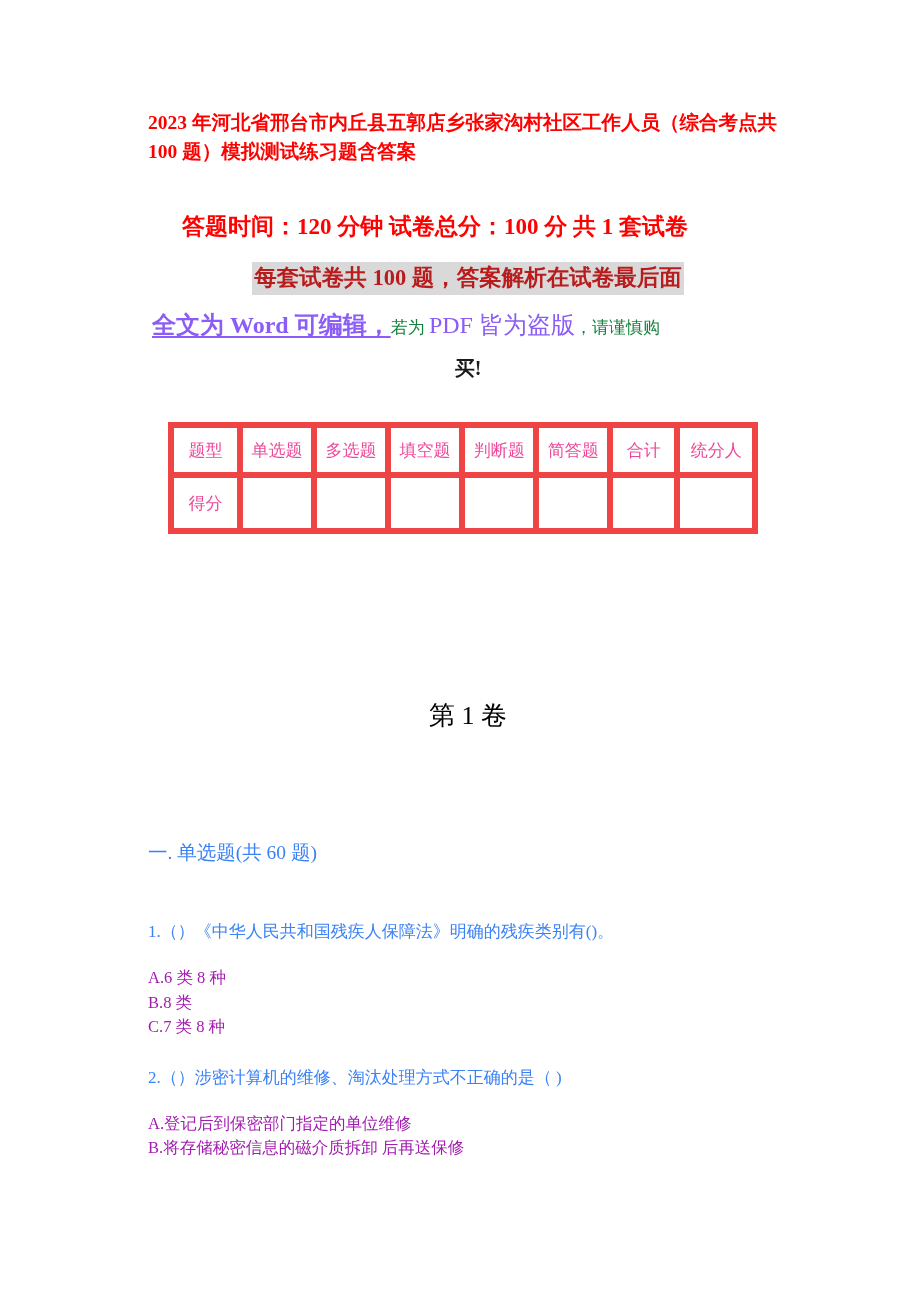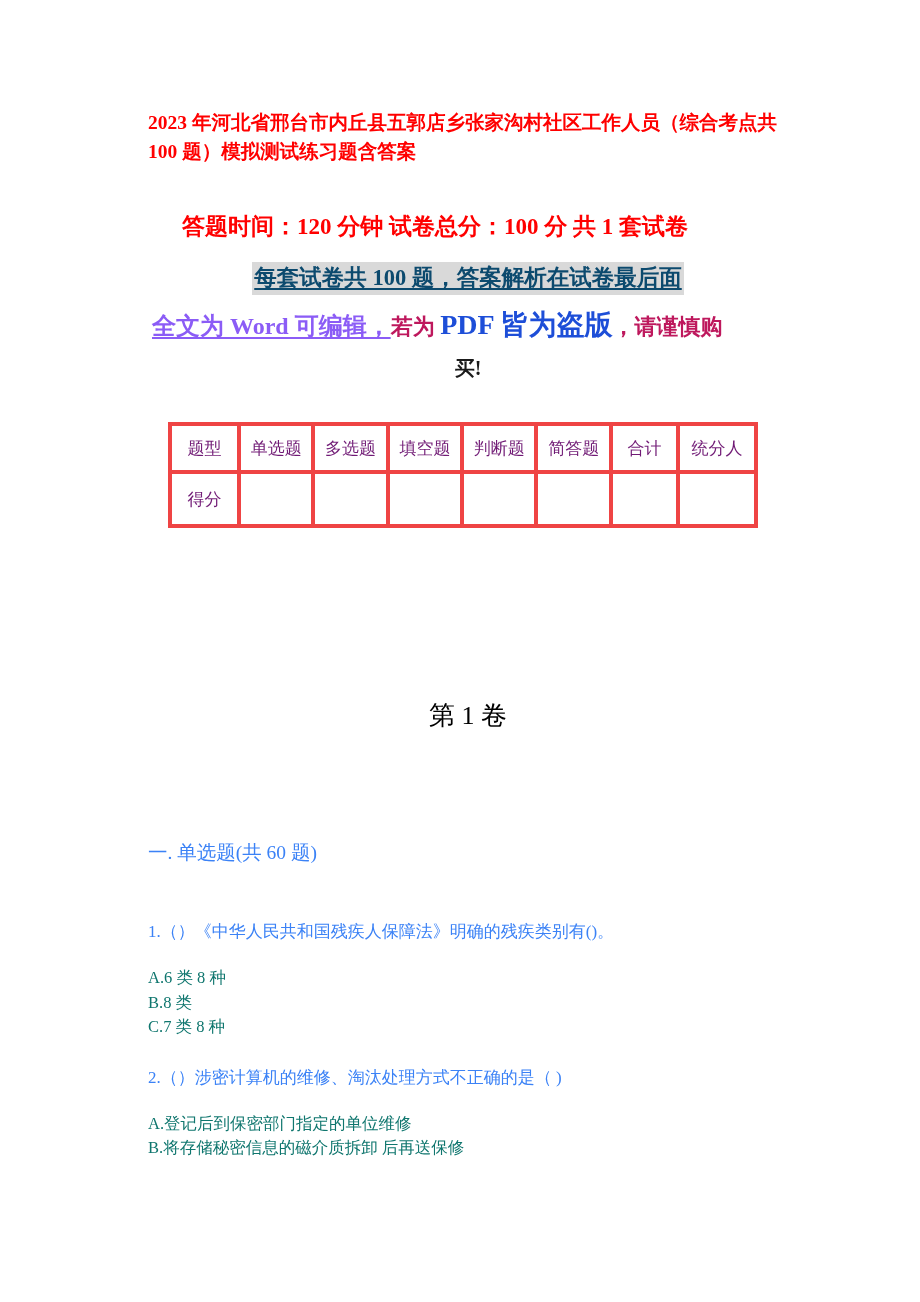--- a/index.html
+++ b/index.html
@@ -54,25 +54,24 @@
   .info-line2-wrap {
     position: absolute;
     left: 148px;
     top: 262px;
     width: 640px;
     text-align: center;
   }
   .info-line2 {
     display: inline-block;
     background: #d9d9d9;
-    color: #0c4a6e;
+    color: #b91c1c;
     font-weight: bold;
     font-size: 22.5px;
     line-height: 30px;
-    text-decoration: underline;
     text-underline-offset: 3px;
     padding: 1px 2px 2px 2px;
     white-space: nowrap;
   }
   .info-line3 {
     position: absolute;
     left: 152px;
     top: 307px;
     width: 640px;
     font-size: 24px;
@@ -80,28 +79,28 @@
     font-weight: bold;
     text-align: left;
   }
   .seg-red-underline {
     color: #8b5cf6;
     text-decoration: underline;
     text-underline-offset: 3px;
     font-weight: bold;
   }
   .seg-dark {
-    color: #be185d;
-    font-size: 22px;
-    font-weight: bold;
+    color: #15803d;
+    font-size: 17px;
+    font-weight: normal;
   }
   .seg-bright-red {
-    color: #1d4ed8;
-    font-weight: bold;
-    font-size: 28px;
+    color: #8b5cf6;
+    font-weight: normal;
+    font-size: 24px;
   }
   .info-line4 {
     position: absolute;
     left: 148px;
     top: 352px;
     width: 640px;
     text-align: center;
     color: #1a1a1a;
     font-size: 20px;
     font-weight: bold;
@@ -111,24 +110,24 @@
   
   .score-table {
     position: absolute;
     left: 168px;
     top: 422px;
     border-collapse: collapse;
     width: 590px;
     font-size: 17px;
   }
   .score-table td {
-    border: 4px solid #ef4444;
+    border: 6px solid #ef4444;
     text-align: center;
     vertical-align: middle;
-    color: #701a75;
+    color: #ec4899;
     font-family: "Liberation Serif", "DejaVu Serif", serif;
   }
   .score-table tr.row-head td { height: 42px; }
   .score-table tr.row-score td { height: 48px; }
   .score-table td.col-label { width: 68px; }
   .score-table td.col-cell  { width: 74px; }
   .score-table td.col-sum   { width: 66px; }
   .score-table td.col-last  { width: 78px; }
 
   
@@ -165,21 +164,21 @@
   }
   .q-stem {
     font-size: 17px;
     line-height: 24px;
     color: #3b82f6;
     margin-bottom: 22px;
   }
   .q-option {
     font-size: 16.5px;
     line-height: 24.5px;
-    color: #0f766e;
+    color: #a21caf;
   }
   .q-gap { height: 26px; }
 </style>
 </head>
 <body>
 
 <div class="page">
 
   <div class="doc-title">2023 年河北省邢台市内丘县五郭店乡张家沟村社区工作人员（综合考点共 100 题）模拟测试练习题含答案</div>
 

